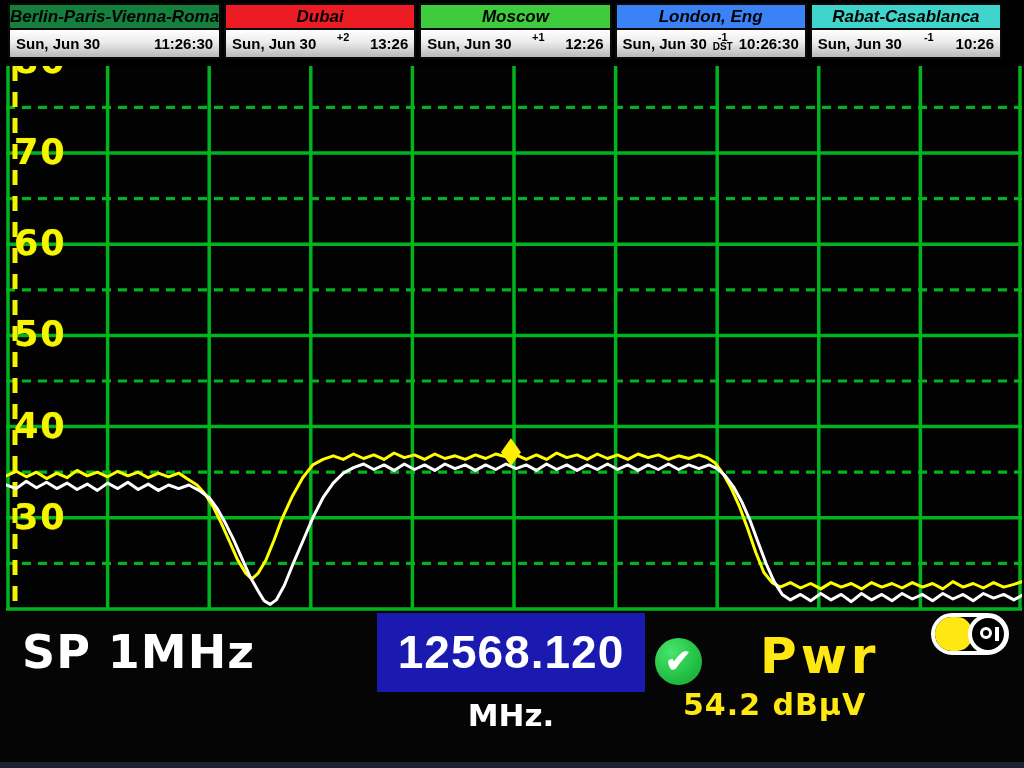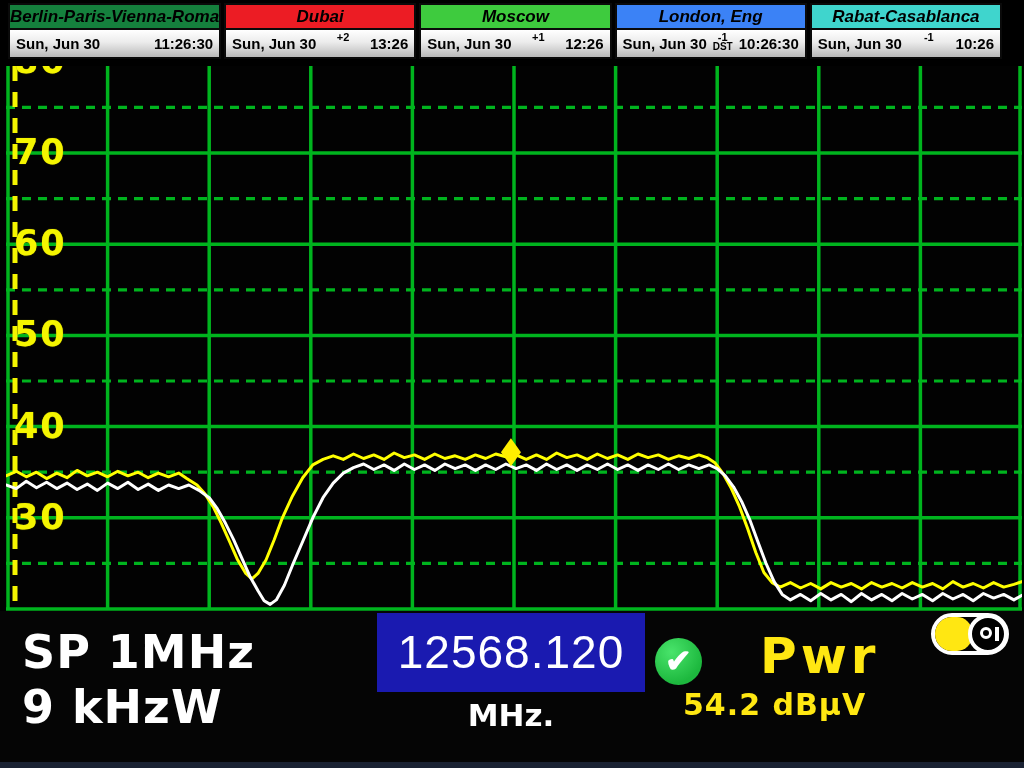--- a/index.html
+++ b/index.html
@@ -34,21 +34,21 @@
           letter-spacing:2px;text-shadow:0 0 1px #990;}
   #logo{position:absolute;left:476px;top:22px;width:60px;height:54px;background:#fff;
         border-radius:6px;box-shadow:0 0 3px #333;}
 
   
   #bottombar{position:absolute;left:0;top:611px;width:1024px;height:151px;background:#050505;padding-left:23px;}
   #sp-block{position:absolute;left:22px;top:14px;color:#fff;
             font-family:"DejaVu Sans",sans-serif;font-weight:bold;font-size:46px;
             line-height:55px;letter-spacing:1px;}
   #freq-box{position:absolute;left:377px;top:2px;width:268px;height:79px;background:#1a1ab0;
-            color:#fff;font-family:"Liberation Sans",sans-serif;font-weight:normal;
+            color:#fff;font-family:"Liberation Sans",sans-serif;font-weight:bold;
             font-size:46px;line-height:79px;text-align:center;letter-spacing:1px;}
   #freq-unit{position:absolute;left:377px;top:86px;width:268px;text-align:center;color:#fff;
              font-family:"DejaVu Sans",sans-serif;font-weight:bold;font-size:31px;}
   #check-icon{position:absolute;left:655px;top:27px;width:47px;height:47px;border-radius:50%;
               background:radial-gradient(circle at 35% 30%,#49e46b,#1db83e 70%);
               display:flex;align-items:center;justify-content:center;}
   #check-icon span{color:#fff;font-size:32px;font-weight:bold;line-height:1;margin-top:-2px;}
   #pwr-label{position:absolute;left:760px;top:16px;color:#ffe712;
              font-family:"DejaVu Sans",sans-serif;font-weight:bold;font-size:50px;
              letter-spacing:4px;}
@@ -172,21 +172,20 @@
       <div class="ylabel" style="top: 66px;">70</div>
       <div class="ylabel" style="top: 157.2px;">60</div>
       <div class="ylabel" style="top: 248.4px;">50</div>
       <div class="ylabel" style="top: 339.6px;">40</div>
       <div class="ylabel" style="top: 430.8px;">30</div>
     </div>
 
   <div id="bottombar">
     <div id="sp-block">
       <div>SP 1MHz</div>
-      <div>9 kHzW</div>
     </div>
     <div id="freq-box">12568.120</div>
     <div id="freq-unit">MHz.</div>
     <div id="check-icon">
       <span>✔</span>
     </div>
     <div id="pwr-label">Pwr</div>
     <div id="pwr-value">54.2 dBµV</div>
     <div id="toggle">
       <div class="blob"></div>

